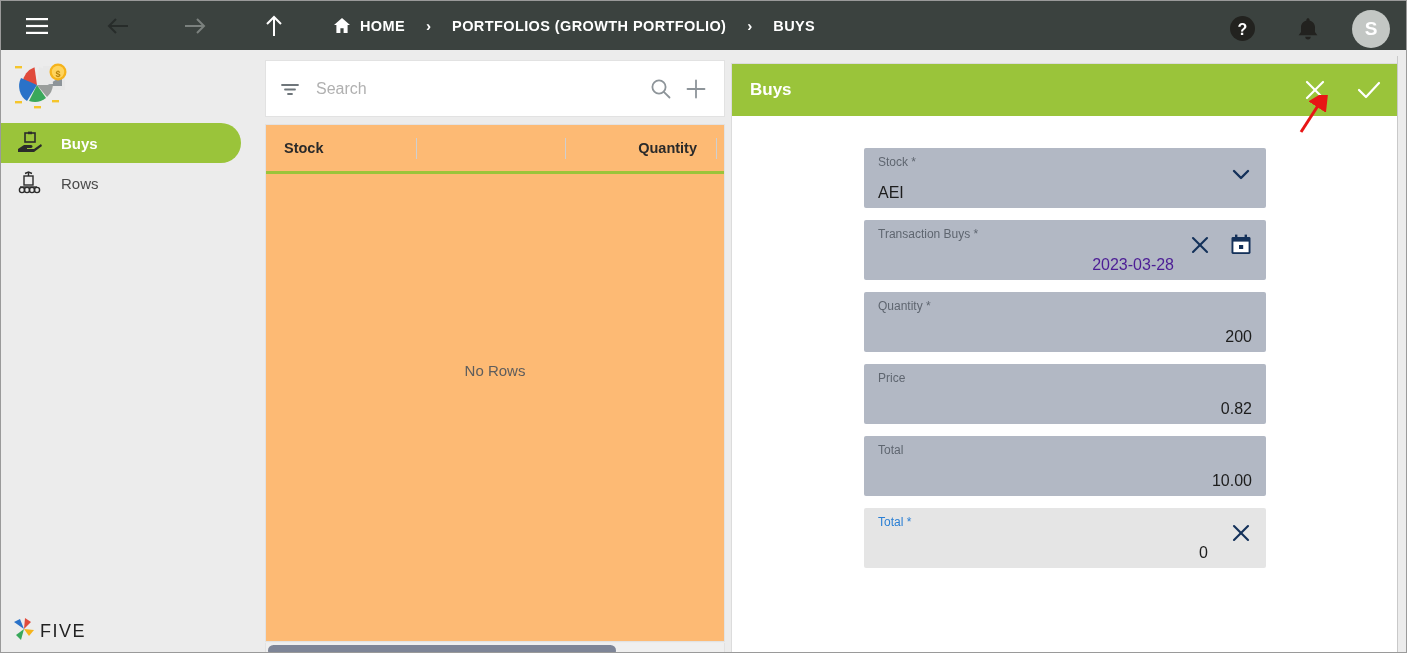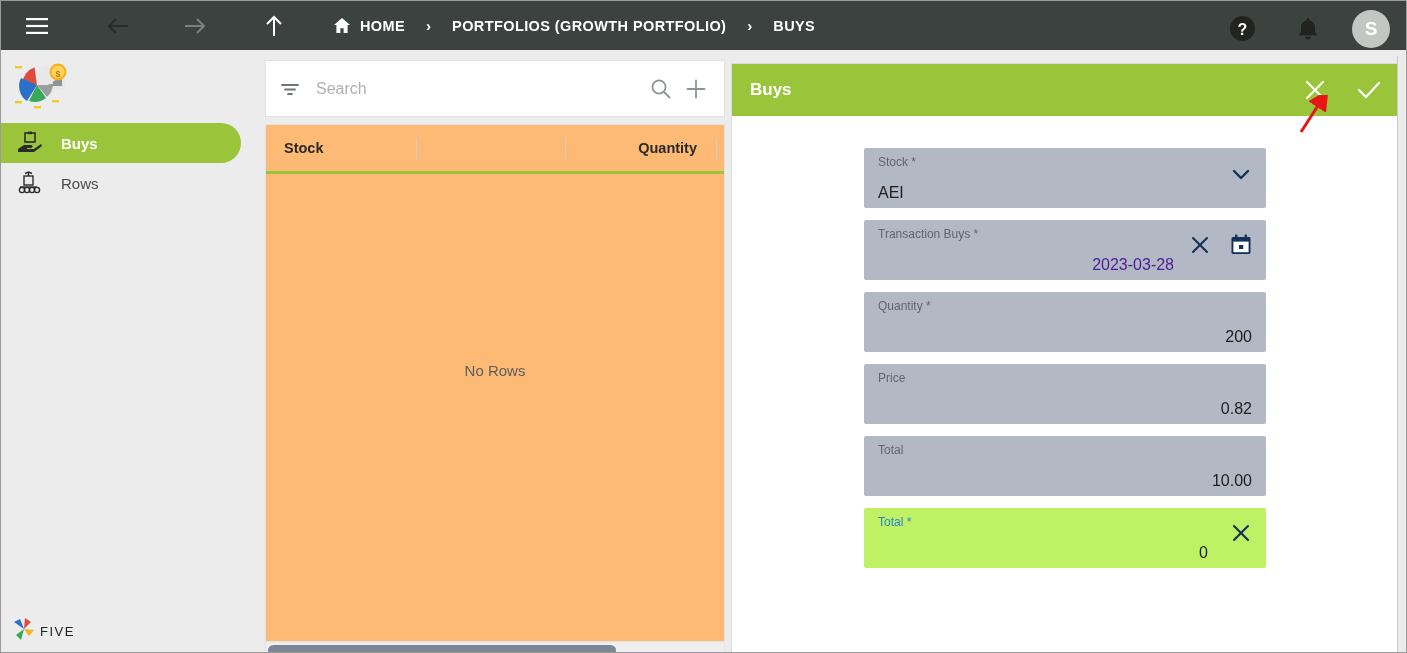--- a/index.html
+++ b/index.html
@@ -91,21 +91,21 @@
     display: flex; align-items: center; justify-content: center;
     margin-right: 16px;
   }
   .nav-label { font-size: 15px; color: #4a4a4a; font-weight: normal; }
   .nav-item.active .nav-label { color: #ffffff; font-weight: bold; }
   .side-foot {
     position: absolute; left: 10px; bottom: 8px;
     display: flex; align-items: center; gap: 3px;
   }
   .five-text {
-    font-size: 13px; letter-spacing: 1.5px; color: #222222;
+    font-size: 18px; letter-spacing: 1.5px; color: #222222;
     font-family: "Liberation Sans", sans-serif;
   }
 
   
   .listpanel {
     position: absolute; left: 262px; top: 55px;
     width: 468px; height: 598px;
     background: #ececec;
   }
   .searchcard {
@@ -200,21 +200,21 @@
   .form-body { position: relative; padding-top: 32px; }
 
   .field {
     position: relative;
     width: 402px;
     margin: 0 auto 12px auto;
     height: 60px;
     background: #b2b8c4;
     border-radius: 2px;
   }
-  .field.focused { background: #bef264; }
+  .field.focused { background: #e5e5e5; }
   .f-label {
     position: absolute; left: 14px; top: 7px;
     font-size: 12px; color: #5f6670;
   }
   .field.focused .f-label { color: #2a7fd4; }
   .f-value {
     position: absolute; right: 14px; bottom: 6px;
     font-size: 16px; color: #1d1d1d;
   }
   .f-value.left { left: 14px; right: auto; }

